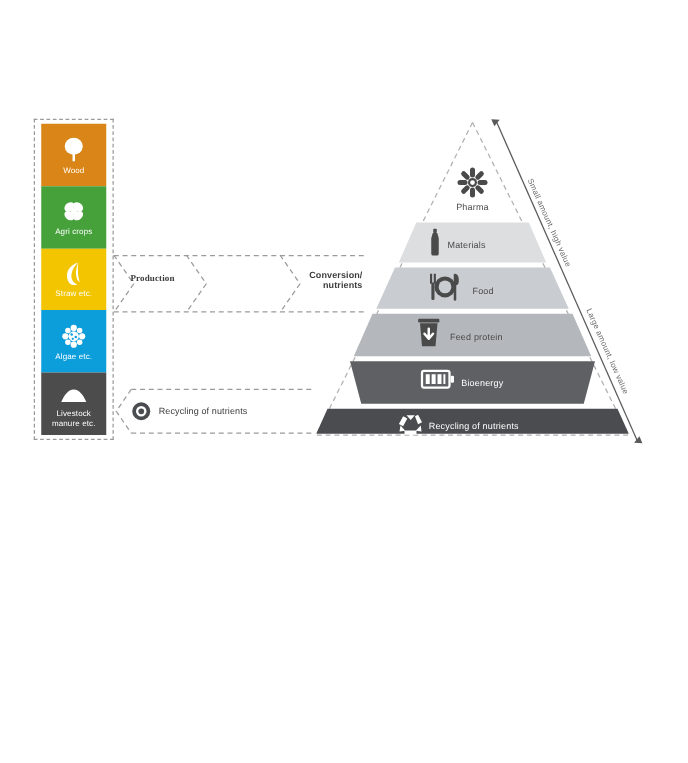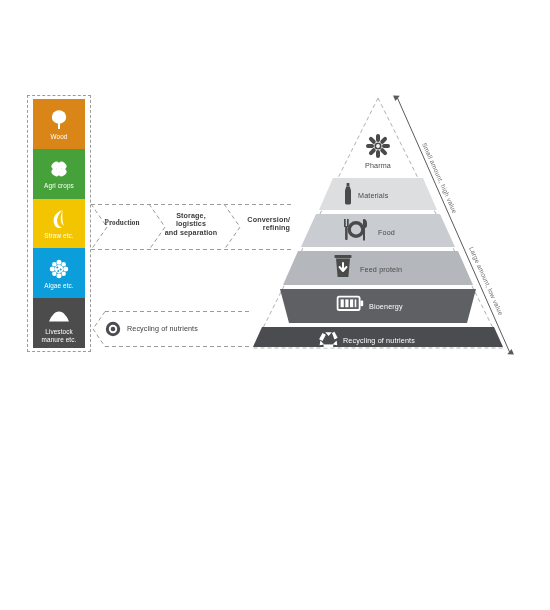--- a/index.html
+++ b/index.html
@@ -121,29 +121,24 @@
     <line x1="0" y1="0.5" x2="200" y2="0.5" stroke="#9b9b9b" stroke-width="1" stroke-dasharray="4,3"></line>
     <line x1="0" y1="45.5" x2="200" y2="45.5" stroke="#9b9b9b" stroke-width="1" stroke-dasharray="4,3"></line>
 
     <polyline points="58,0 74,23 58,46" fill="none" stroke="#9b9b9b" stroke-width="1" stroke-dasharray="4,3"></polyline>
     <polyline points="133,0 149,23 133,46" fill="none" stroke="#9b9b9b" stroke-width="1" stroke-dasharray="4,3"></polyline>
     <polyline points="0,0 16,23 0,46" fill="none" stroke="#9b9b9b" stroke-width="1" stroke-dasharray="4,3"></polyline>
   </svg>
 
   <div class="proc-label" style="left:91px;top:219px;width:62px;font-family:Liberation Serif, serif;">Production</div>
 
-  <div class="proc-label" style="left:153px;top:212px;width:76px;">
-    <span>Storage,</span><br>
-    <span>logistics</span><br>
-    <span>and separation</span>
-  </div>
 
   <div class="proc-label" style="left:228px;top:216px;width:62px;text-align:right;">
     <span>Conversion/</span><br>
-    <span>refining</span>
+    <span>nutrients</span>
   </div>
 
   <div class="recycle-callout">
     <svg class="recycle-shape" width="160" height="36" viewBox="0 0 160 36">
       <polyline points="12,0.5 159,0.5" stroke="#9b9b9b" stroke-width="1" stroke-dasharray="4,3" fill="none"></polyline>
       <polyline points="12,35.5 159,35.5" stroke="#9b9b9b" stroke-width="1" stroke-dasharray="4,3" fill="none"></polyline>
       <polyline points="12,0.5 0,18 12,35.5" stroke="#9b9b9b" stroke-width="1" stroke-dasharray="4,3" fill="none"></polyline>
     </svg>
     <span class="recycle-icon">
       <svg width="16" height="16" viewBox="0 0 16 16">

